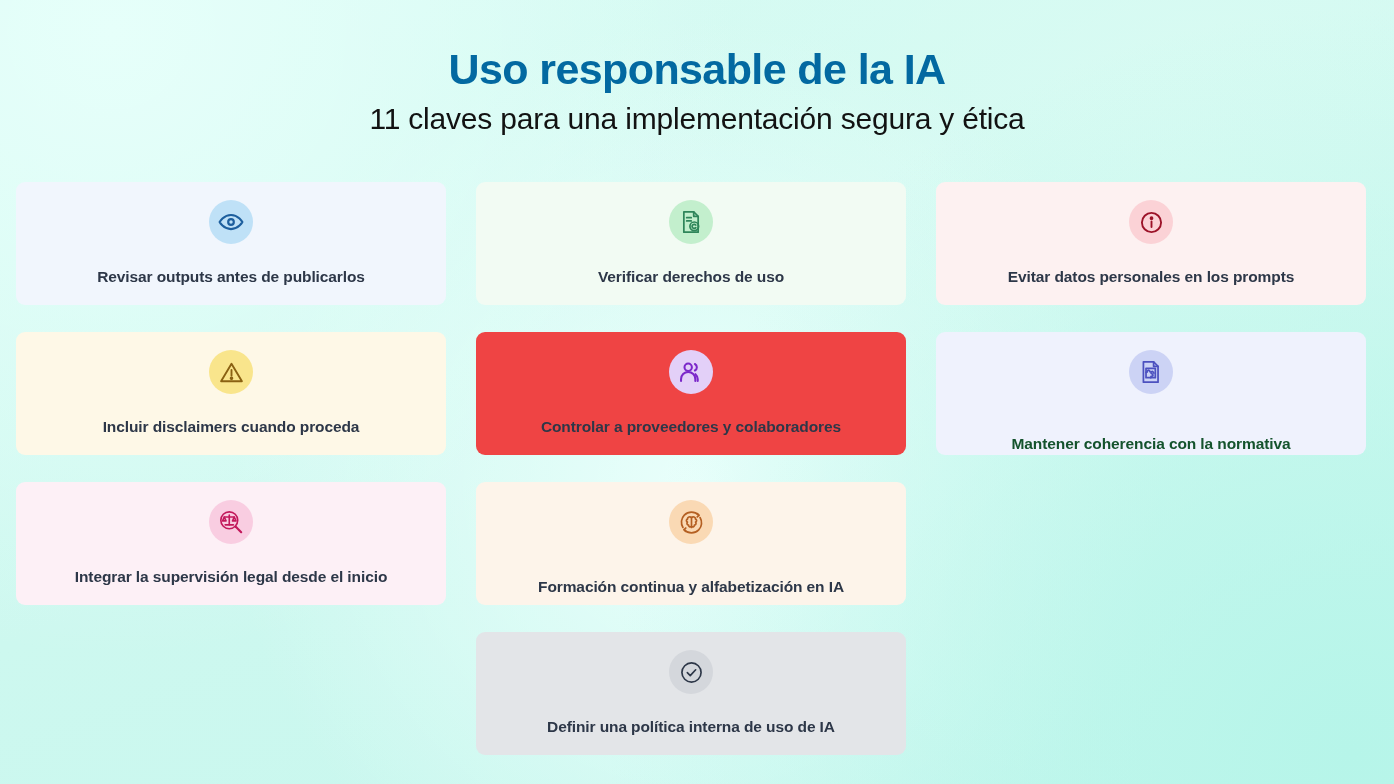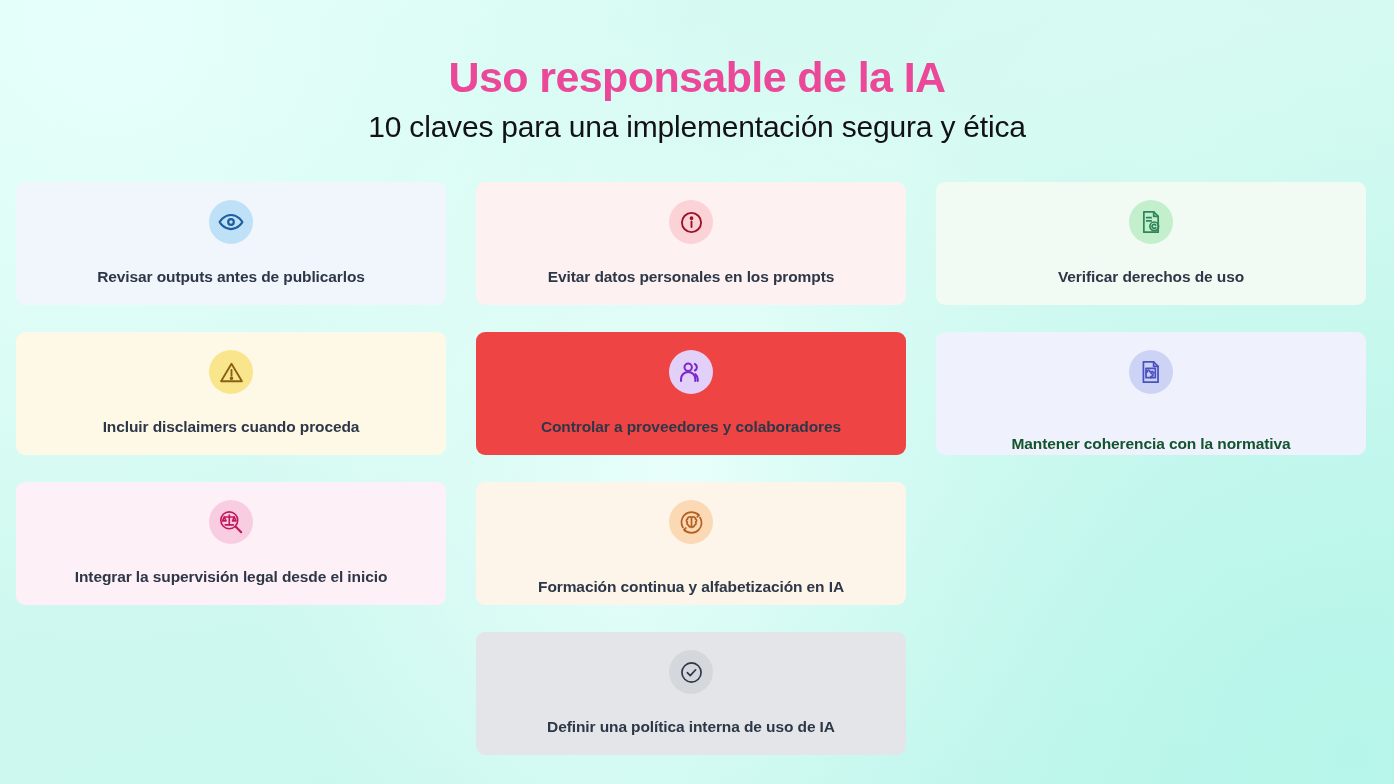--- a/index.html
+++ b/index.html
@@ -74,59 +74,59 @@
     text-align:center;
     letter-spacing:-0.1px;
     line-height:1.25;
     padding:0 12px;
   }
 </style>
 </head>
 <body>
 
 <div id="header">
-  <div id="page-title" style="color: #ec4899; margin-top: 8px;">Uso responsable de la IA</div>
-  <div id="page-subtitle">10 claves para una implementación segura y ética</div>
+  <div id="page-title" style="color: #0369a1;">Uso responsable de la IA</div>
+  <div id="page-subtitle">11 claves para una implementación segura y ética</div>
 </div>
 
 <div id="cards-grid">
 
   <div class="card" style="background: rgb(241, 246, 253);">
     <div class="icon-circle" style="background: rgb(191, 225, 247);">
       <svg width="26" height="26" viewBox="0 0 24 24" fill="none" stroke="#1d5f9e" stroke-width="2" stroke-linecap="round" stroke-linejoin="round">
         <path d="M1.5 12S5 5.5 12 5.5 22.5 12 22.5 12 19 18.5 12 18.5 1.5 12 1.5 12z"></path>
         <circle cx="12" cy="12" r="2.6"></circle>
       </svg>
     </div>
     <div class="card-label" style="color: rgb(45, 55, 72);">Revisar outputs antes de publicarlos</div>
-  </div>
-
-  <div class="card" style="background: rgb(253, 241, 241);">
-    <div class="icon-circle" style="background: rgb(251, 210, 214);">
-      <svg width="25" height="25" viewBox="0 0 24 24" fill="none" stroke="#9c1228" stroke-width="1.8" stroke-linecap="round" stroke-linejoin="round">
-        <circle cx="12" cy="12" r="9.2"></circle>
-        <line x1="12" y1="11" x2="12" y2="16.4"></line>
-        <circle cx="12" cy="7.8" r="0.9" fill="#9c1228" stroke="#9c1228"></circle>
-      </svg>
-    </div>
-    <div class="card-label" style="color: rgb(45, 55, 72);">Evitar datos personales en los prompts</div>
   </div>
 
   <div class="card" style="background: rgb(242, 251, 243);">
     <div class="icon-circle" style="background: rgb(195, 239, 205);">
       <svg width="26" height="26" viewBox="0 0 24 24" fill="none" stroke="#2f855a" stroke-width="1.6" stroke-linecap="round" stroke-linejoin="round">
         <path d="M5.4 2.6h9.1l4.1 4.1v14.7H5.4z"></path>
         <path d="M14.5 2.6v4.1h4.1"></path>
         <line x1="8" y1="8" x2="12.2" y2="8"></line>
         <line x1="8" y1="11" x2="12.2" y2="11"></line>
         <circle cx="15" cy="16" r="4"></circle>
         <path d="M16.4 14.8a1.9 1.9 0 100 2.4"></path>
       </svg>
     </div>
     <div class="card-label" style="color: rgb(45, 55, 72);">Verificar derechos de uso</div>
+  </div>
+
+  <div class="card" style="background: rgb(253, 241, 241);">
+    <div class="icon-circle" style="background: rgb(251, 210, 214);">
+      <svg width="25" height="25" viewBox="0 0 24 24" fill="none" stroke="#9c1228" stroke-width="1.8" stroke-linecap="round" stroke-linejoin="round">
+        <circle cx="12" cy="12" r="9.2"></circle>
+        <line x1="12" y1="11" x2="12" y2="16.4"></line>
+        <circle cx="12" cy="7.8" r="0.9" fill="#9c1228" stroke="#9c1228"></circle>
+      </svg>
+    </div>
+    <div class="card-label" style="color: rgb(45, 55, 72);">Evitar datos personales en los prompts</div>
   </div>
 
   <div class="card" style="background: rgb(254, 248, 231);">
     <div class="icon-circle" style="background: rgb(249, 229, 140);">
       <svg width="25" height="25" viewBox="0 0 24 24" fill="none" stroke="#8a6112" stroke-width="1.8" stroke-linecap="round" stroke-linejoin="round">
         <path d="M12 3.6 22 20.4H2z"></path>
         <line x1="12" y1="9.6" x2="12" y2="15"></line>
         <circle cx="12" cy="17.6" r="0.85" fill="#8a6112" stroke="#8a6112"></circle>
       </svg>
     </div>

